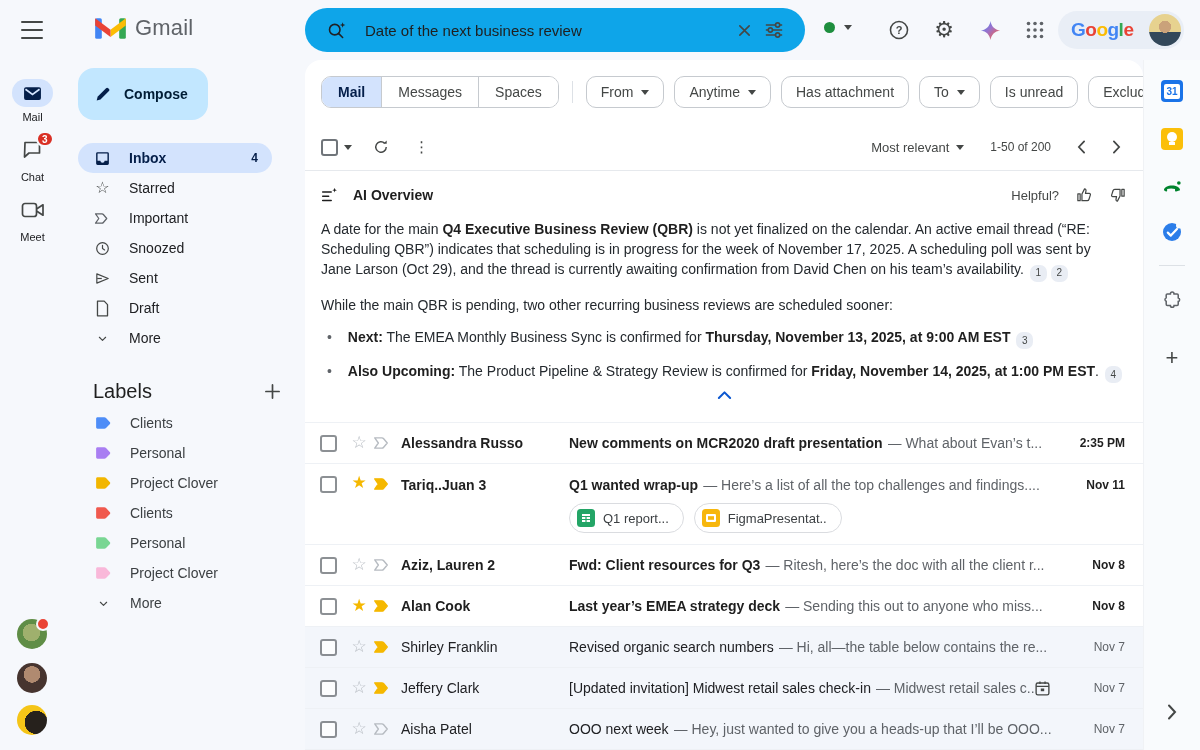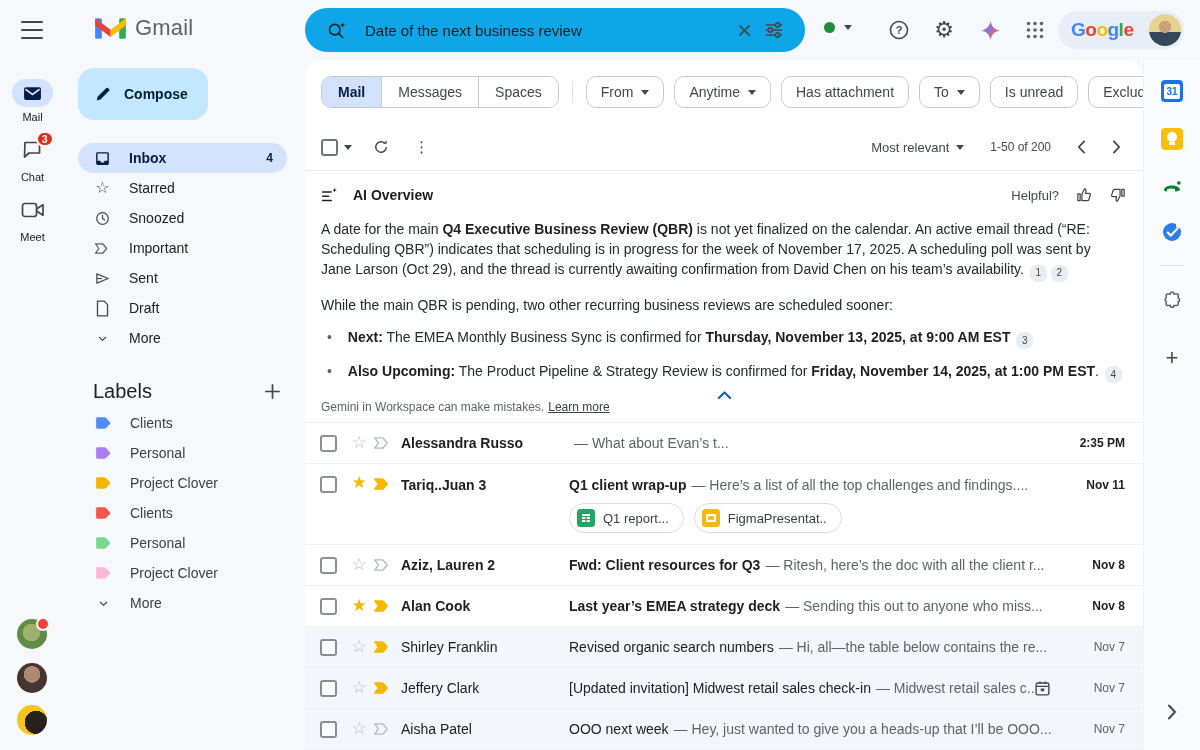--- a/index.html
+++ b/index.html
@@ -37,21 +37,21 @@
 .mr-av{position:absolute;left:17px;width:30px;height:30px;border-radius:50%;cursor:pointer}
 .av-g{background:radial-gradient(circle at 48% 45%, #9fb06d 0 38%, #5f8d46 39% 72%, #8cc47c 73%)}
 .av-g::after{content:"";position:absolute;right:-3px;top:-2px;width:10px;height:10px;border-radius:50%;background:#ea4335;border:2px solid #f6f8fc}
 .av-p{background:radial-gradient(circle at 50% 38%, #b08a70 0 34%, #46342f 35%)}
 .av-y{background:radial-gradient(circle at 64% 58%, #26211c 0 44%, #f5c518 45%)}
 
 
 .sidebar{position:absolute;left:65px;top:60px;width:240px;bottom:0}
 .compose{position:absolute;left:13px;top:8px;height:52px;padding:0 20px 0 16px;background:#c2e7ff;border-radius:16px;display:flex;align-items:center;gap:12px;cursor:pointer}
 .compose span{font-size:14px;font-weight:700;color:#001d35}
-.nav{position:absolute;left:0;top:83px;right:0}
+.nav{position:absolute;left:0;top:83px;right:15px}
 .nav-item{height:30px;margin:0 18px 0 13px;border-radius:15px;display:flex;align-items:center;padding:0 14px 0 15px;font-size:14px;color:#202124;cursor:pointer}
 .nav-item .nico{width:19px;display:flex;justify-content:center;margin-right:17px;flex:none}
 .nav-item.active{background:#d3e3fd;font-weight:700;color:#041e49}
 .nav-count{margin-left:auto;font-size:12px;font-weight:700;color:#041e49}
 .star-glyph{font-size:16px;color:#444746;line-height:16px}
 .labels-h{position:absolute;left:28px;top:320px;right:24px;display:flex;align-items:center;justify-content:space-between}
 .labels-h span{font-size:20px;color:#1f1f1f}
 .lbl-list{position:absolute;left:0;top:348px;right:0}
 .lbl{height:30px;display:flex;align-items:center;padding:0 0 0 29px;font-size:14px;color:#3c4043;cursor:pointer}
 .lbl .tagw{width:19px;margin-right:17px;display:flex;justify-content:center}
@@ -277,34 +277,34 @@
       <span class="nav-count">4</span>
     </div>
     <div class="nav-item">
       <span class="nico">
           <span class="star-glyph">☆</span>
         </span>
       <span>Starred</span>
     </div>
     <div class="nav-item">
       <span class="nico">
+          <svg width="17" height="13" viewBox="0 0 22 16">
+            <path d="M2 2h8.4a2.2 2.2 0 0 1 1.7.8L16.5 8l-4.4 5.2a2.2 2.2 0 0 1-1.7.8H2l4.2-6z" fill="none" stroke="#5f6368" stroke-width="1.6" stroke-linejoin="round"></path>
+          </svg>
+        </span>
+      <span>Important</span>
+    </div>
+    <div class="nav-item">
+      <span class="nico">
           <svg width="17" height="17" viewBox="0 0 24 24">
             <circle cx="12" cy="12" r="8.2" fill="none" stroke="#444746" stroke-width="1.7"></circle>
             <path d="M12 7.5V12l3 2" fill="none" stroke="#444746" stroke-width="1.7" stroke-linecap="round"></path>
           </svg>
         </span>
       <span>Snoozed</span>
-    </div>
-    <div class="nav-item">
-      <span class="nico">
-          <svg width="17" height="13" viewBox="0 0 22 16">
-            <path d="M2 2h8.4a2.2 2.2 0 0 1 1.7.8L16.5 8l-4.4 5.2a2.2 2.2 0 0 1-1.7.8H2l4.2-6z" fill="none" stroke="#5f6368" stroke-width="1.6" stroke-linejoin="round"></path>
-          </svg>
-        </span>
-      <span>Important</span>
     </div>
     <div class="nav-item">
       <span class="nico">
           <svg width="17" height="17" viewBox="0 0 24 24">
             <path d="M4 18.5v-13L20 12z" fill="none" stroke="#444746" stroke-width="1.7" stroke-linejoin="round"></path>
             <path d="M4.5 12H11" stroke="#444746" stroke-width="1.7"></path>
           </svg>
         </span>
       <span>Sent</span>
     </div>
@@ -491,61 +491,59 @@
     </div>
     <div class="ai-p">While the main QBR is pending, two other recurring business reviews are scheduled sooner:</div>
     <div class="bullet">
       <span class="b">Next:</span><span> The EMEA Monthly Business Sync is confirmed for </span><span class="b">Thursday, November 13, 2025, at 9:00 AM EST</span><span></span>
       <span class="cite">3</span>
     </div>
     <div class="bullet">
       <span class="b">Also Upcoming:</span><span> The Product Pipeline &amp; Strategy Review is confirmed for </span><span class="b">Friday, November 14, 2025, at 1:00 PM EST</span><span>.</span>
       <span class="cite">4</span>
     </div>
-    <div class="disc">
-      <span>Gemini in Workspace can make mistakes.</span><span class="learn">Learn more</span>
-    </div>
   </div>
   <div class="collapse">
     <svg width="15" height="10" viewBox="0 0 16 10">
         <path d="M2 8.2 8 2.2l6 6" fill="none" stroke="#0b57d0" stroke-width="2.2" stroke-linecap="round" stroke-linejoin="round"></path>
       </svg>
   </div>
 
   <div class="list">
 
     <div class="row unread">
       <span class="cb"></span>
       <span class="star"></span>
       <span class="imp">
           <svg width="19" height="14" viewBox="0 0 22 16">
             <path d="M2 2h8.4a2.2 2.2 0 0 1 1.7.8L16.5 8l-4.4 5.2a2.2 2.2 0 0 1-1.7.8H2l4.2-6z" stroke-linejoin="round"></path>
           </svg>
         </span>
       <span class="sender">Alessandra Russo</span>
       <div class="content">
           <div class="line">
+            <span class="subj">New comments on MCR2020 draft presentation</span>
             <span class="snip">— What about Evan’s t...</span>
           </div>
         </div>
       <span class="date">2:35 PM</span>
     </div>
 
     <div class="row tall unread starred important">
       <span class="cb"></span>
       <span class="star"></span>
       <span class="imp">
           <svg width="19" height="14" viewBox="0 0 22 16">
             <path d="M2 2h8.4a2.2 2.2 0 0 1 1.7.8L16.5 8l-4.4 5.2a2.2 2.2 0 0 1-1.7.8H2l4.2-6z" stroke-linejoin="round"></path>
           </svg>
         </span>
       <span class="sender">Tariq..Juan 3</span>
       <div class="content">
         <div class="line">
-            <span class="subj">Q1 client wrap-up</span>
+            <span class="subj">Q1 wanted wrap-up</span>
             <span class="snip">— Here’s a list of all the top challenges and findings....</span>
           </div>
         <div class="chips-line">
           <span class="attach">
             <svg width="18" height="18" viewBox="0 0 18 18">
                 <rect width="18" height="18" rx="3.5" fill="#23a566"></rect>
                 <path d="M5 5h8v2.1H5zm0 3.1h3.4v2H5zm4.6 0H13v2H9.6zM5 11.1h3.4v2H5zm4.6 0H13v2H9.6z" fill="#fff"></path>
               </svg>
             <span>Q1 report...</span>
           </span>

